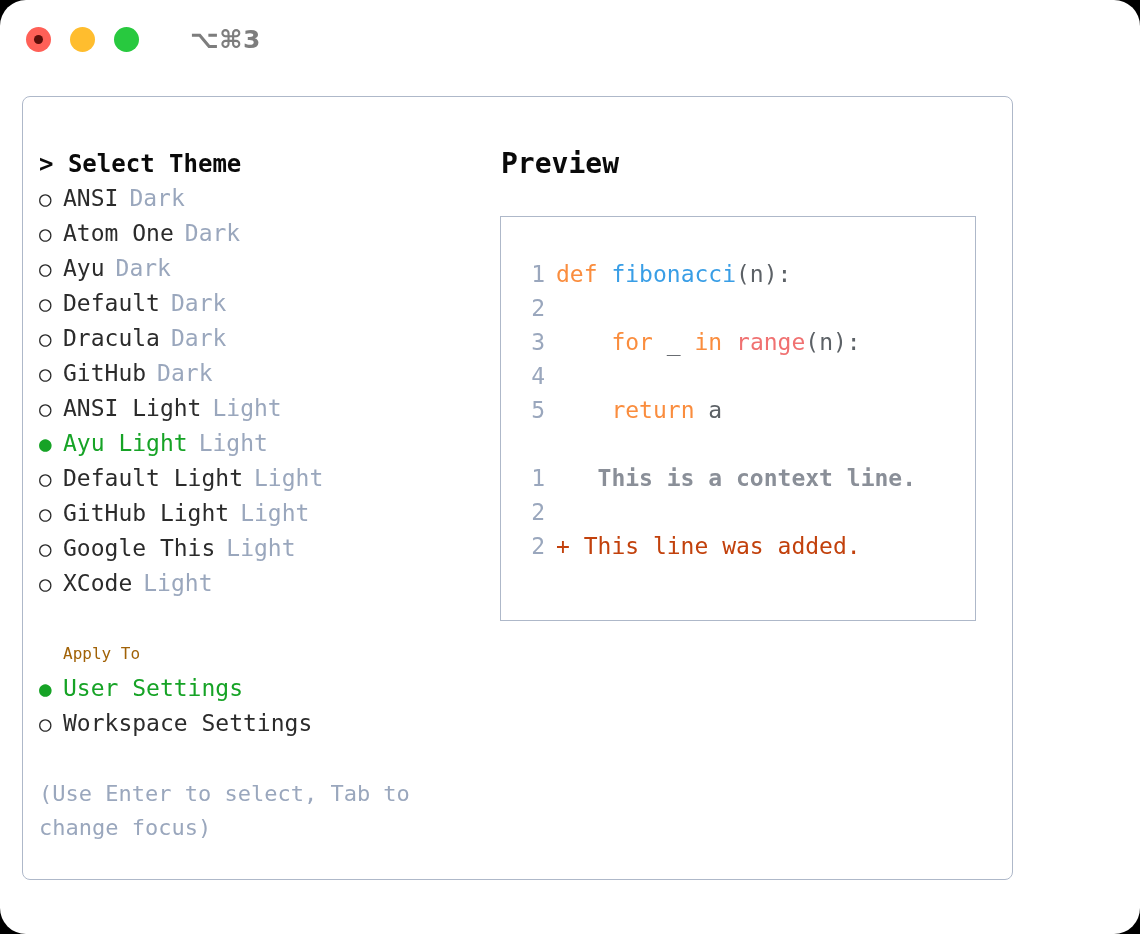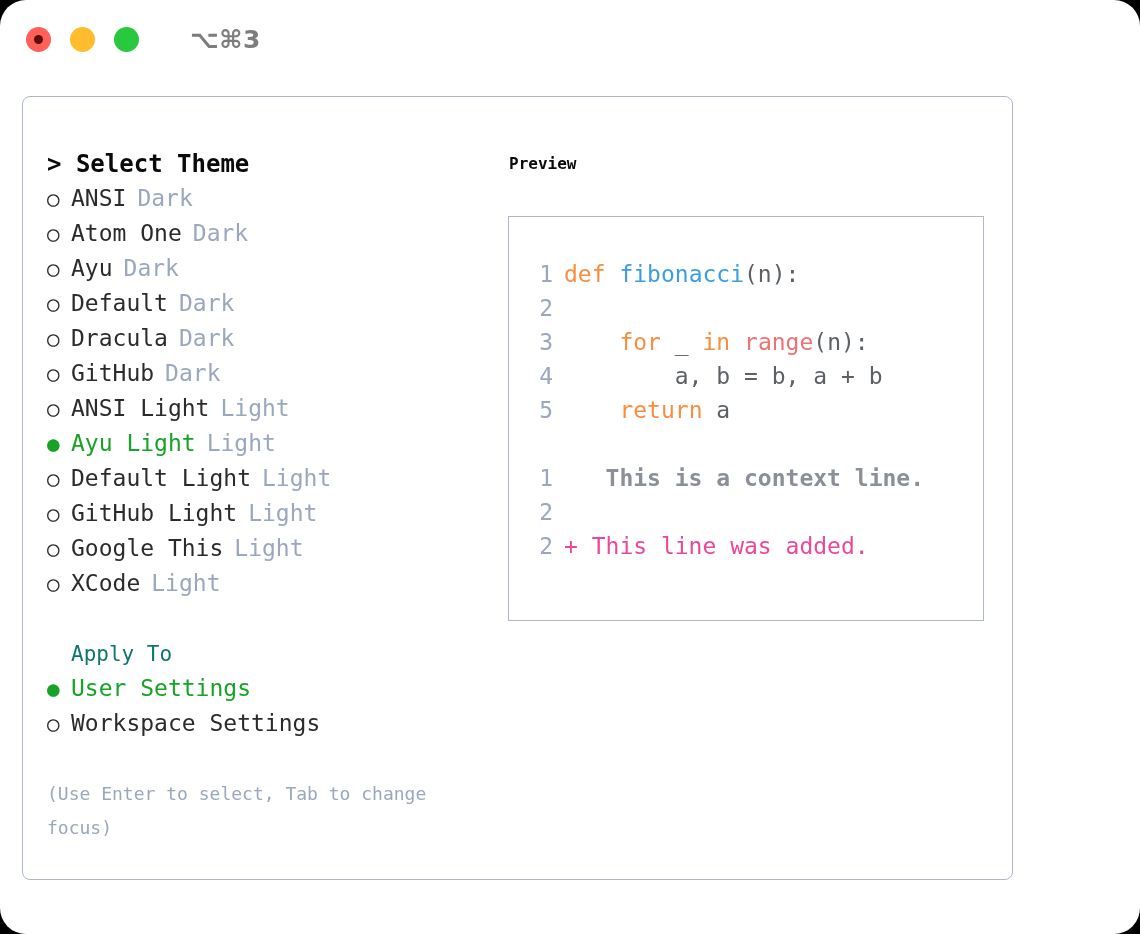--- a/index.html
+++ b/index.html
@@ -81,21 +81,21 @@
     width: 991px;
     height: 784px;
     border: 1.5px solid #aeb8c9;
     border-radius: 8px;
     box-sizing: border-box;
     background: #ffffff;
   }
 
   .columns {
     position: absolute;
-    left: 8px;
+    left: 0;
     top: 0;
     width: 100%;
     height: 100%;
     display: flex;
   }
   .col-left {
     width: 470px;
     padding: 50px 0 0 16px;
     box-sizing: border-box;
   }
@@ -130,38 +130,38 @@
   .row .name { color: #2b2b2b; text-align: right; }
   .row.selected .name { color: #16a326; }
   .badge {
     color: #9aa7bd;
     margin-left: 11px;
   }
 
   .group-gap { height: 36px; }
 
   .group-title {
-    font-size: 21px;
-    line-height: 34px;
-    color: #0f766e;
+    font-size: 16px;
+    line-height: 34px;
+    color: #a16207;
     padding-left: 24px;
     white-space: pre;
   }
 
   .hint {
     margin-top: 36px;
-    font-size: 18px;
+    font-size: 22px;
     line-height: 34px;
     color: #9aa7bd;
     width: 400px;
   }
 
   
   .preview-header {
-    font-size: 16px;
+    font-size: 28px;
     font-weight: bold;
     color: #0a0a0a;
     line-height: 34px;
     padding-left: 1px;
     white-space: pre;
   }
   .preview-box {
     margin-top: 35px;
     width: 476px;
     height: 405px;
@@ -187,21 +187,21 @@
   
   .tok-kw    { color: #fa8d3e; margin-top: 44px; }
   .tok-fn    { color: #399ee6; text-align: right; }
   .tok-num   { color: #a37acc; }
   .tok-bi    { color: #f07171; }
   .tok-plain { color: #5c6166; }
   .tok-punc  { color: #5c6166; }
 
   .diff-ctx { color: #8a8f98; font-weight: bold; }
   .diff-del { color: #c21a13; }
-  .diff-add { color: #ec4899; }
+  .diff-add { color: #c2410c; }
 </style>
 </head>
 <body>
 
 <div class="window">
 
   <div class="titlebar">
     <div class="lights">
       <div class="light red"></div>
       <div class="light amber"></div>
@@ -246,21 +246,21 @@
 
       <div class="col-right">
 
         <div class="preview-header">Preview</div>
 
         <div class="preview-box">
           <div id="code-block">
               <div class="code-line"><span class="lnum">1</span><span><span class="tok-kw">def </span><span class="tok-fn">fibonacci</span><span class="tok-punc">(n):</span></span></div>
               <div class="code-line"><span class="lnum">2</span></div>
               <div class="code-line"><span class="lnum">3</span><span><span class="tok-plain">    </span><span class="tok-kw">for</span><span class="tok-plain"> _ </span><span class="tok-kw">in</span><span class="tok-plain"> </span><span class="tok-bi">range</span><span class="tok-punc">(n):</span></span></div>
-              <div class="code-line"><span class="lnum">4</span><span><span class="tok-plain">        a, b = b, a + b</span></span></div>
+              <div class="code-line"><span class="lnum">4</span></div>
               <div class="code-line"><span class="lnum">5</span><span><span class="tok-plain">    </span><span class="tok-kw">return</span><span class="tok-plain"> a</span></span></div>
             </div>
           <div class="code-gap"></div>
           <div id="diff-block">
               <div class="code-line"><span class="lnum">1</span><span class="diff-ctx">   This is a context line.</span></div>
               <div class="code-line"><span class="lnum">2</span></div>
               <div class="code-line"><span class="lnum">2</span><span class="diff-add">+ This line was added.</span></div>
             </div>
         </div>
       </div>

